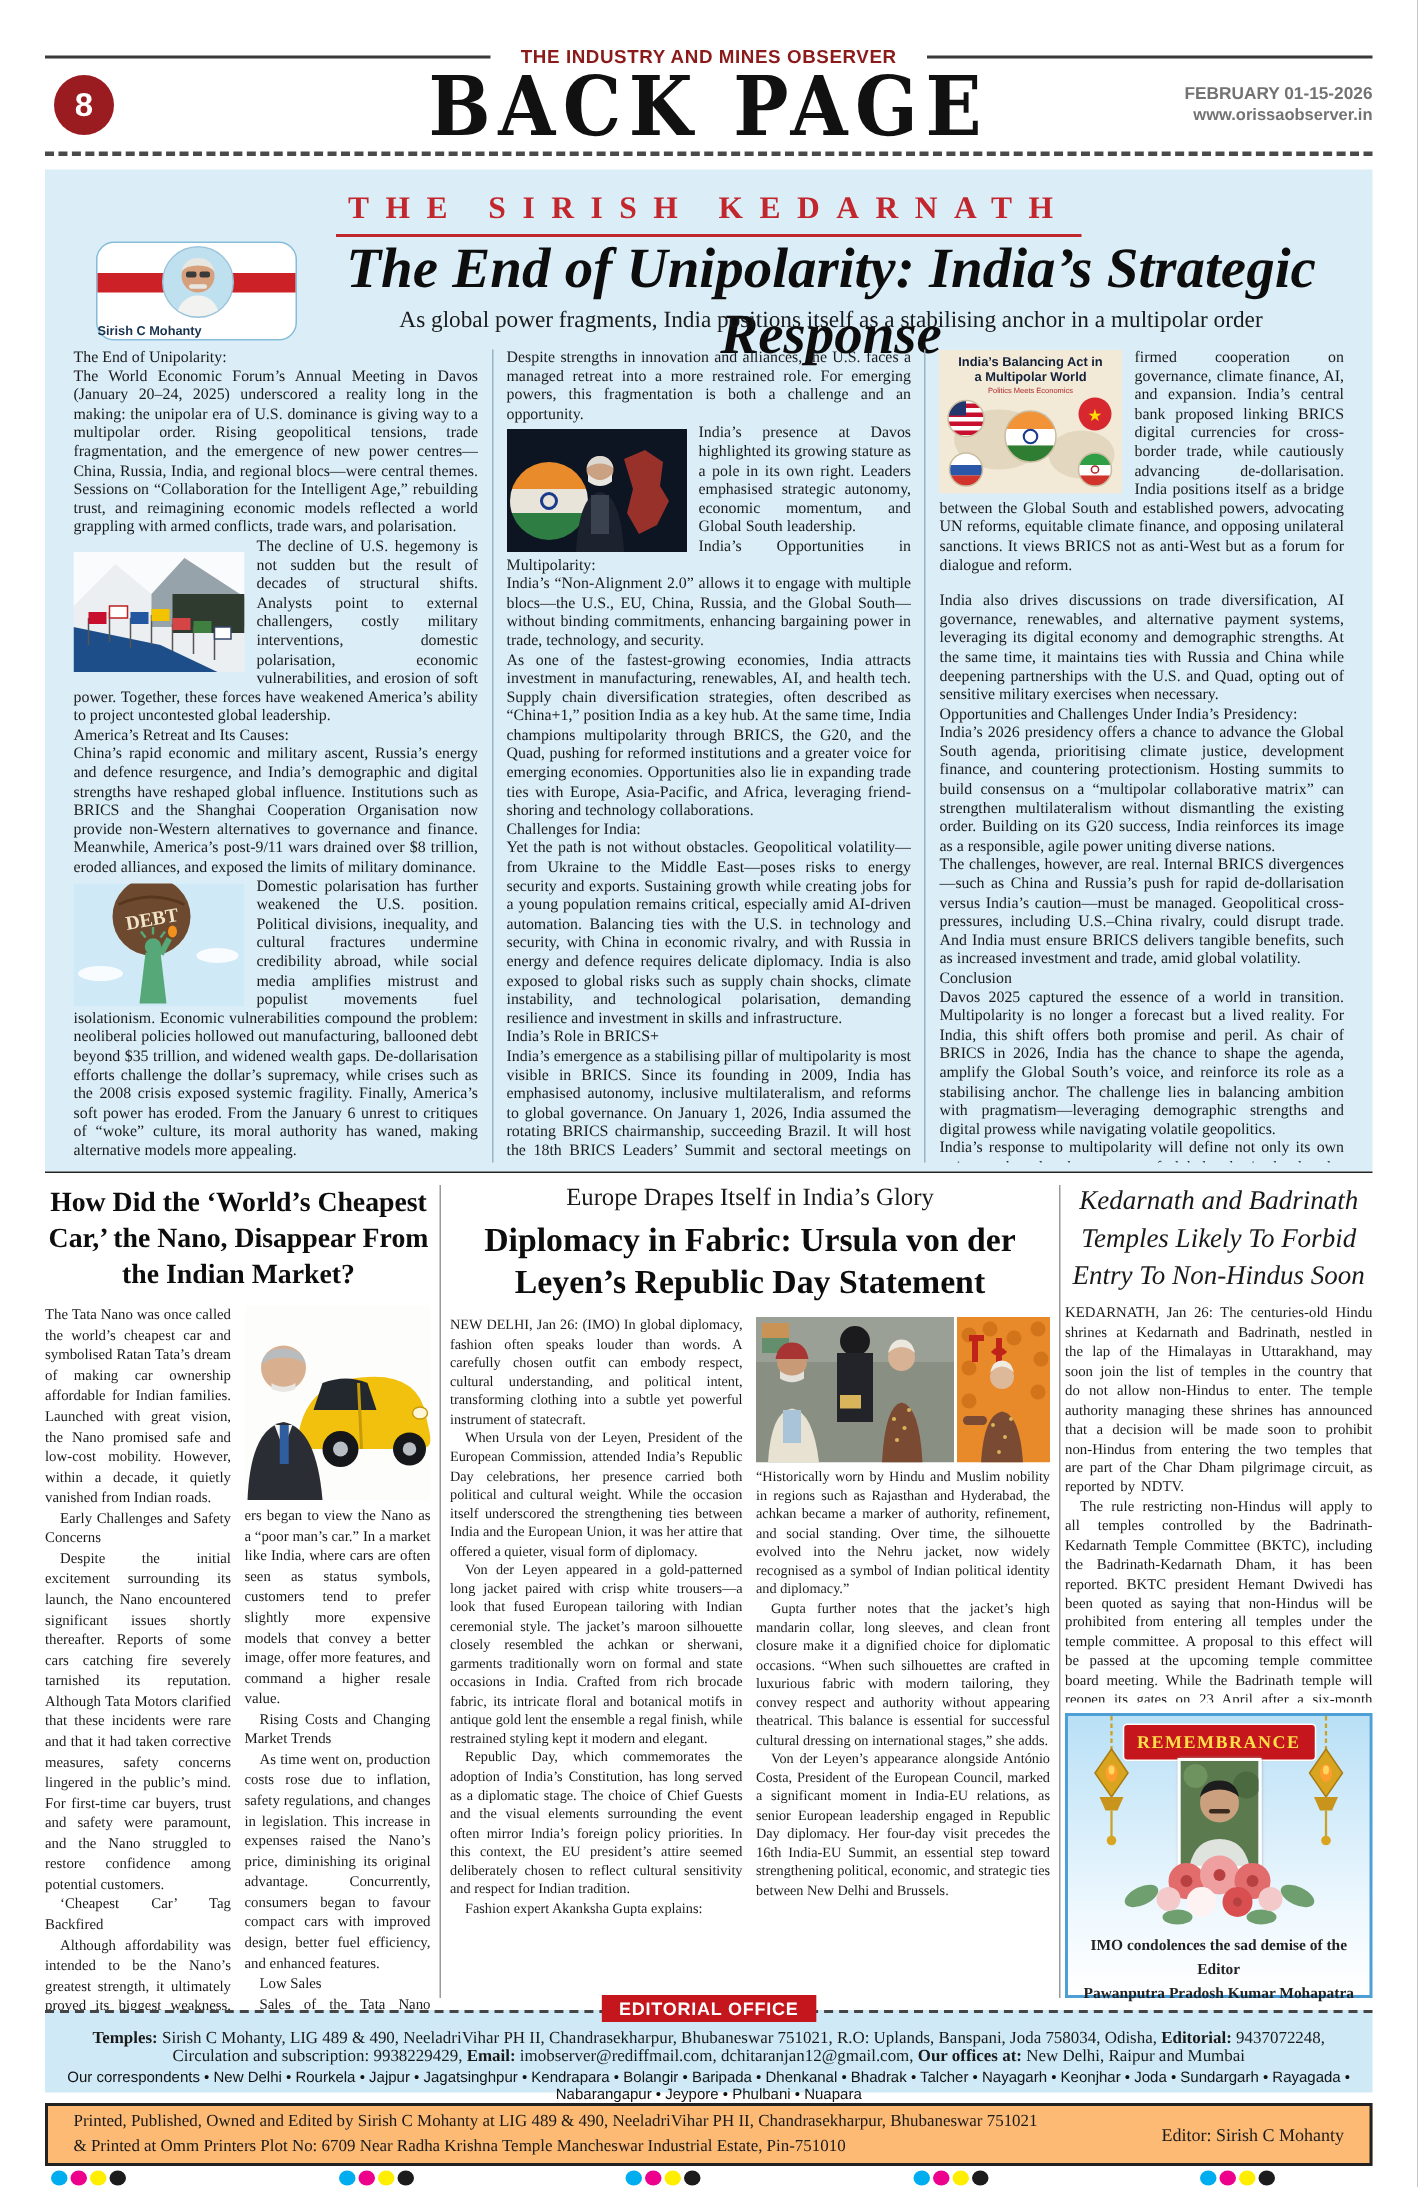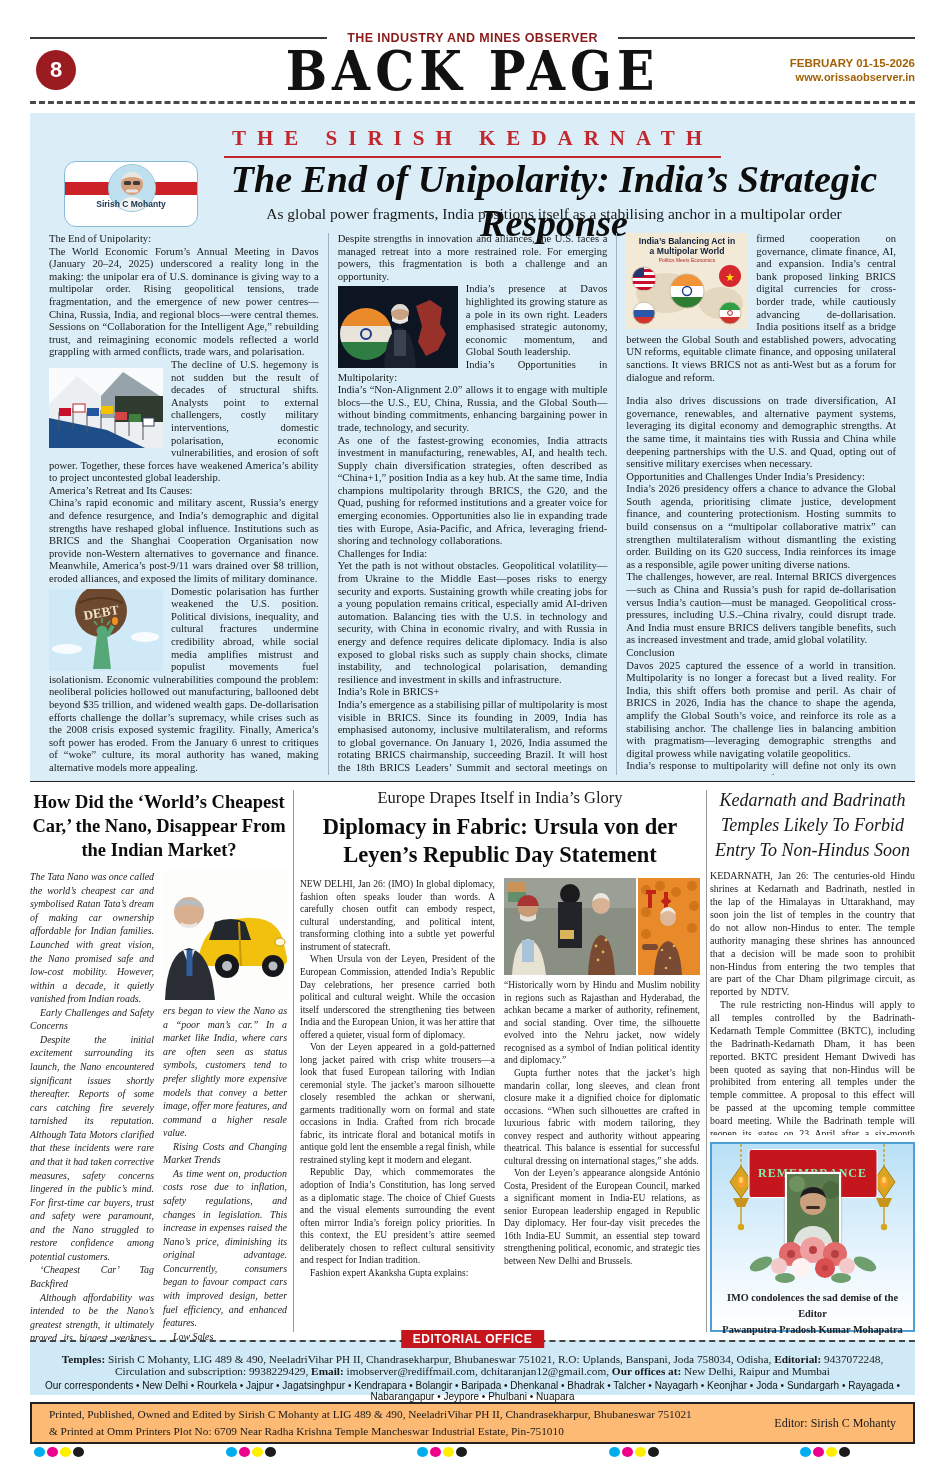--- a/index.html
+++ b/index.html
@@ -10,34 +10,34 @@
   .hdr-rule .ln{flex:1;border-top:2px solid #3a3a3a;}
   .masthead{font-family:"Liberation Sans",sans-serif;font-weight:bold;font-size:12.5px;
             letter-spacing:.4px;color:#8b1a1a;white-space:nowrap;}
   .badge8{position:absolute;left:36px;top:50px;width:40px;height:40px;border-radius:50%;
           background:#9a1b20;color:#fff;display:flex;align-items:center;justify-content:center;
           font:bold 22px "Liberation Sans",sans-serif;}
   .backpage{position:absolute;left:0;right:0;top:42px;text-align:center;
             font-family:"DejaVu Serif",serif;font-weight:bold;font-size:49px;letter-spacing:5px;
             transform:scaleY(1.12);color:#111;}
   .dateblk{position:absolute;right:30px;top:57px;text-align:right;
-           font-family:"Liberation Sans",sans-serif;font-weight:bold;color:#a16207;}
+           font-family:"Liberation Sans",sans-serif;font-weight:bold;color:#737373;}
   .dateblk .d1{font-size:11.5px;}
   .dateblk .d2{font-size:11px;margin-top:2px;}
   .dashrule{position:absolute;left:30px;right:30px;top:101px;border-top:3px dashed #4a4a4a;}
   
   .panel{position:absolute;left:30px;top:113px;width:885px;height:668px;background:#dbeef8;}
   .sig-title{width:max-content;margin:13px auto 0;font-size:21px;font-weight:bold;color:#c2272d;
              letter-spacing:11px;border-bottom:2px solid #c2272d;padding:0 8px 5px;}
   .author{position:absolute;left:34px;top:48px;width:132px;height:64px;background:#fff;
           border:1px solid #86bcd9;border-radius:12px;}
   .author .band{position:absolute;left:0;right:0;top:20px;height:13px;background:#cd2128;}
   .author .ph{position:absolute;left:43px;top:2px;width:46px;height:46px;border-radius:50%;
               overflow:hidden;background:#bfe0ef;border:1px solid #9bc4da;}
-  .author .nm{position:absolute;left:0;right:0;bottom:17px;text-align:center;
+  .author .nm{position:absolute;left:0;right:0;bottom:1px;text-align:left;
               font:bold 8.5px "Liberation Sans",sans-serif;color:#16324f;}
   .headline{position:absolute;left:175px;right:12px;top:44px;text-align:center;
             font-size:38px;font-weight:bold;color:#0d0d0d;font-style:italic;}
   .subhead{position:absolute;left:175px;right:12px;top:92px;text-align:center;font-size:15.5px;}
   .cols{position:absolute;left:10px;right:10px;top:120px;bottom:6px;display:flex;}
   .col{flex:1;padding:0 9px;font-size:10.6px;line-height:1.19;text-align:justify;overflow:hidden;}
   .col + .col{border-left:1px solid #98b4c4;}
   .col p{margin:0;}
   .imgwrap{display:block;}
   .img-flags{float:left;width:114px;height:80px;margin:9px 8px 3px 0;}
@@ -45,21 +45,21 @@
   .img-modi{float:left;width:120px;height:82px;margin:3px 8px 3px 0;}
   .img-info{float:left;width:122px;height:96px;margin:0 8px 3px 0;}
   .gap{margin-top:11px !important;}
   
   .hr-mid{position:absolute;left:30px;right:30px;top:781px;border-top:1px solid #222;}
   .vsep{position:absolute;top:790px;height:542px;border-left:1px solid #9a9a9a;}
   
   .nano{position:absolute;left:30px;top:790px;width:258px;}
   .nano h2{margin:0;text-align:center;font-size:18.5px;line-height:1.3;color:#0d0d0d;}
   .ncols{display:flex;gap:9px;margin-top:8px;height:472px;overflow:hidden;}
-  .ncol{width:124px;font-size:9.9px;line-height:1.37;text-align:justify;font-style:italic;}
+  .ncol{width:124px;font-size:9.9px;line-height:1.37;text-align:justify;}
   .ncol p{margin:0;}
   .ind{text-indent:10px;}
   .img-nano{width:124px;height:130px;margin-bottom:4px;}
   
   .fabric{position:absolute;left:300px;top:788px;width:400px;}
   .fabric .kick{margin:0;text-align:center;font-size:16.5px;font-weight:normal;}
   .fabric h2{margin:5px 0 0;text-align:center;font-size:22.5px;line-height:1.25;color:#0d0d0d;}
   .fcols{display:flex;gap:9px;margin-top:9px;height:452px;overflow:hidden;}
   .fcol{width:196px;font-size:9.5px;line-height:1.32;text-align:justify;}
   .fcol p{margin:0;}
@@ -67,22 +67,22 @@
   
   .temples{position:absolute;left:710px;top:788px;width:205px;}
   .temples h2{margin:0;text-align:center;font-size:18px;font-weight:normal;line-height:1.38;font-style:italic;}
   .tbody{margin-top:8px;font-size:9.9px;line-height:1.3;text-align:justify;word-spacing:1.5px;
          height:265px;overflow:hidden;}
   .tbody p{margin:0;}
   
   .remember{position:absolute;left:710px;top:1142px;width:205px;height:190px;box-sizing:border-box;
             border:2px solid #4d9fd6;background:linear-gradient(#b9e0f6,#eef8fe 70%,#ffffff);}
   .rem-badge{position:absolute;left:50%;top:5px;transform:translateX(-50%);background:#c4161c;
-             color:#86efac;font:bold 12px "Liberation Serif",serif;letter-spacing:1px;
-             padding:16px 9px;border-radius:3px;border:1px solid #fff;white-space:nowrap;}
+             color:#fde047;font:bold 12px "Liberation Serif",serif;letter-spacing:1px;
+             padding:4px 9px;border-radius:3px;border:1px solid #fff;white-space:nowrap;}
   .rem-photo{position:absolute;left:50%;top:28px;transform:translateX(-50%);width:52px;height:70px;
              border:2px solid #fff;box-shadow:0 0 2px #999;}
   .rem-lamp{position:absolute;top:0;width:34px;height:92px;}
   .lampL{left:12px;} .lampR{right:12px;}
   .rem-flowers{position:absolute;left:50%;top:90px;transform:translateX(-50%);width:160px;height:52px;}
   .rem-text{position:absolute;left:4px;right:4px;top:146px;text-align:center;font-weight:bold;
             font-size:10.3px;line-height:1.55;color:#222;}
   
   .editband{position:absolute;left:30px;top:1340px;width:885px;height:55px;background:#cfeaf6;
             border-top:2px dashed #444;box-sizing:border-box;}

